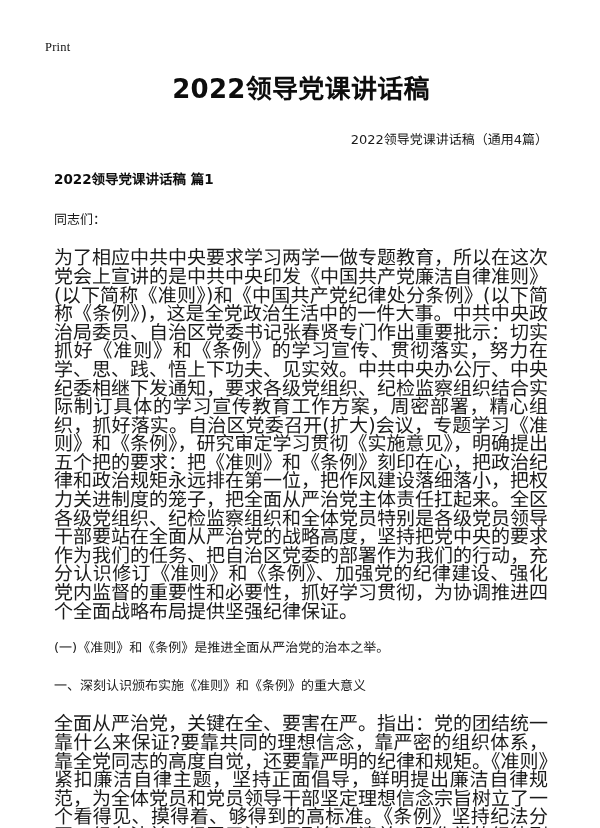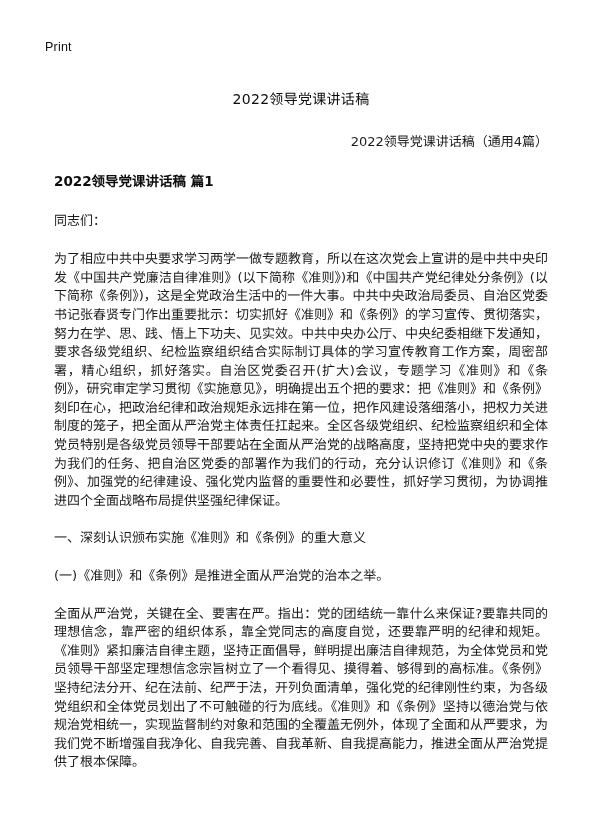--- a/index.html
+++ b/index.html
@@ -23,41 +23,41 @@
     height: 828px;
     background: #ffffff;
     box-sizing: border-box;
   }
 
   
   .print-bar {
     position: absolute;
     top: 41px;
     left: 45px;
-    font-family: Liberation Sans, sans-serif;
+    font-family: Liberation Serif, serif;
     font-size: 12.5px;
     line-height: 1;
     color: #111111;
     letter-spacing: 0.2px;
   }
 
   
   .content {
     position: absolute;
     top: 72px;
     left: 54px;
     width: 494px;
   }
 
   .doc-title {
-    margin: 18px;
+    margin: 0;
     padding: 0 0 2px 0;
     text-align: center;
-    font-size: 14px;
-    font-weight: 400;
+    font-size: 26px;
+    font-weight: 700;
     line-height: 1.35;
     letter-spacing: 0.3px;
     color: #0d0d0d;
   }
 
   .subtitle {
     margin: 22px 0 0 0;
     font-size: 13px;
     line-height: 1.45;
     color: #1a1a1a;
@@ -73,21 +73,21 @@
   }
 
   .salutation {
     margin: 21px 0 0 0;
     font-size: 13px;
     line-height: 1.45;
   }
 
   p.body-text {
     margin: 19px 0 0 0;
-    font-size: 13px;
+    font-size: 19px;
     line-height: 18.6px;
     text-align: justify;
     text-justify: inter-ideograph;
     color: #1a1a1a;
     word-break: break-all;
   }
 
   p.heading-line {
     margin: 19px 0 0 0;
     font-size: 13px;
@@ -109,19 +109,19 @@
     <h1 class="doc-title">2022领导党课讲话稿</h1>
 
     <div class="subtitle">2022领导党课讲话稿（通用4篇）</div>
 
     <div class="section-heading">2022领导党课讲话稿 篇1</div>
 
     <div class="salutation">同志们：</div>
 
     <div id="paragraph-list">
         <p class="body-text">为了相应中共中央要求学习两学一做专题教育，所以在这次党会上宣讲的是中共中央印发《中国共产党廉洁自律准则》(以下简称《准则》)和《中国共产党纪律处分条例》(以下简称《条例》)，这是全党政治生活中的一件大事。中共中央政治局委员、自治区党委书记张春贤专门作出重要批示：切实抓好《准则》和《条例》的学习宣传、贯彻落实，努力在学、思、践、悟上下功夫、见实效。中共中央办公厅、中央纪委相继下发通知，要求各级党组织、纪检监察组织结合实际制订具体的学习宣传教育工作方案，周密部署，精心组织，抓好落实。自治区党委召开(扩大)会议，专题学习《准则》和《条例》，研究审定学习贯彻《实施意见》，明确提出五个把的要求：把《准则》和《条例》刻印在心，把政治纪律和政治规矩永远排在第一位，把作风建设落细落小，把权力关进制度的笼子，把全面从严治党主体责任扛起来。全区各级党组织、纪检监察组织和全体党员特别是各级党员领导干部要站在全面从严治党的战略高度，坚持把党中央的要求作为我们的任务、把自治区党委的部署作为我们的行动，充分认识修订《准则》和《条例》、加强党的纪律建设、强化党内监督的重要性和必要性，抓好学习贯彻，为协调推进四个全面战略布局提供坚强纪律保证。</p>
+        <p class="heading-line">(一)《准则》和《条例》是推进全面从严治党的治本之举。</p>
         <p class="heading-line">一、深刻认识颁布实施《准则》和《条例》的重大意义</p>
-        <p class="heading-line">(一)《准则》和《条例》是推进全面从严治党的治本之举。</p>
         <p class="body-text">全面从严治党，关键在全、要害在严。指出：党的团结统一靠什么来保证?要靠共同的理想信念，靠严密的组织体系，靠全党同志的高度自觉，还要靠严明的纪律和规矩。《准则》紧扣廉洁自律主题，坚持正面倡导，鲜明提出廉洁自律规范，为全体党员和党员领导干部坚定理想信念宗旨树立了一个看得见、摸得着、够得到的高标准。《条例》坚持纪法分开、纪在法前、纪严于法，开列负面清单，强化党的纪律刚性约束，为各级党组织和全体党员划出了不可触碰的行为底线。《准则》和《条例》坚持以德治党与依规治党相统一，实现监督制约对象和范围的全覆盖无例外，体现了全面和从严要求，为我们党不断增强自我净化、自我完善、自我革新、自我提高能力，推进全面从严治党提供了根本保障。</p>
       </div>
 
   </div>
 </div>
 
 </body></html>

